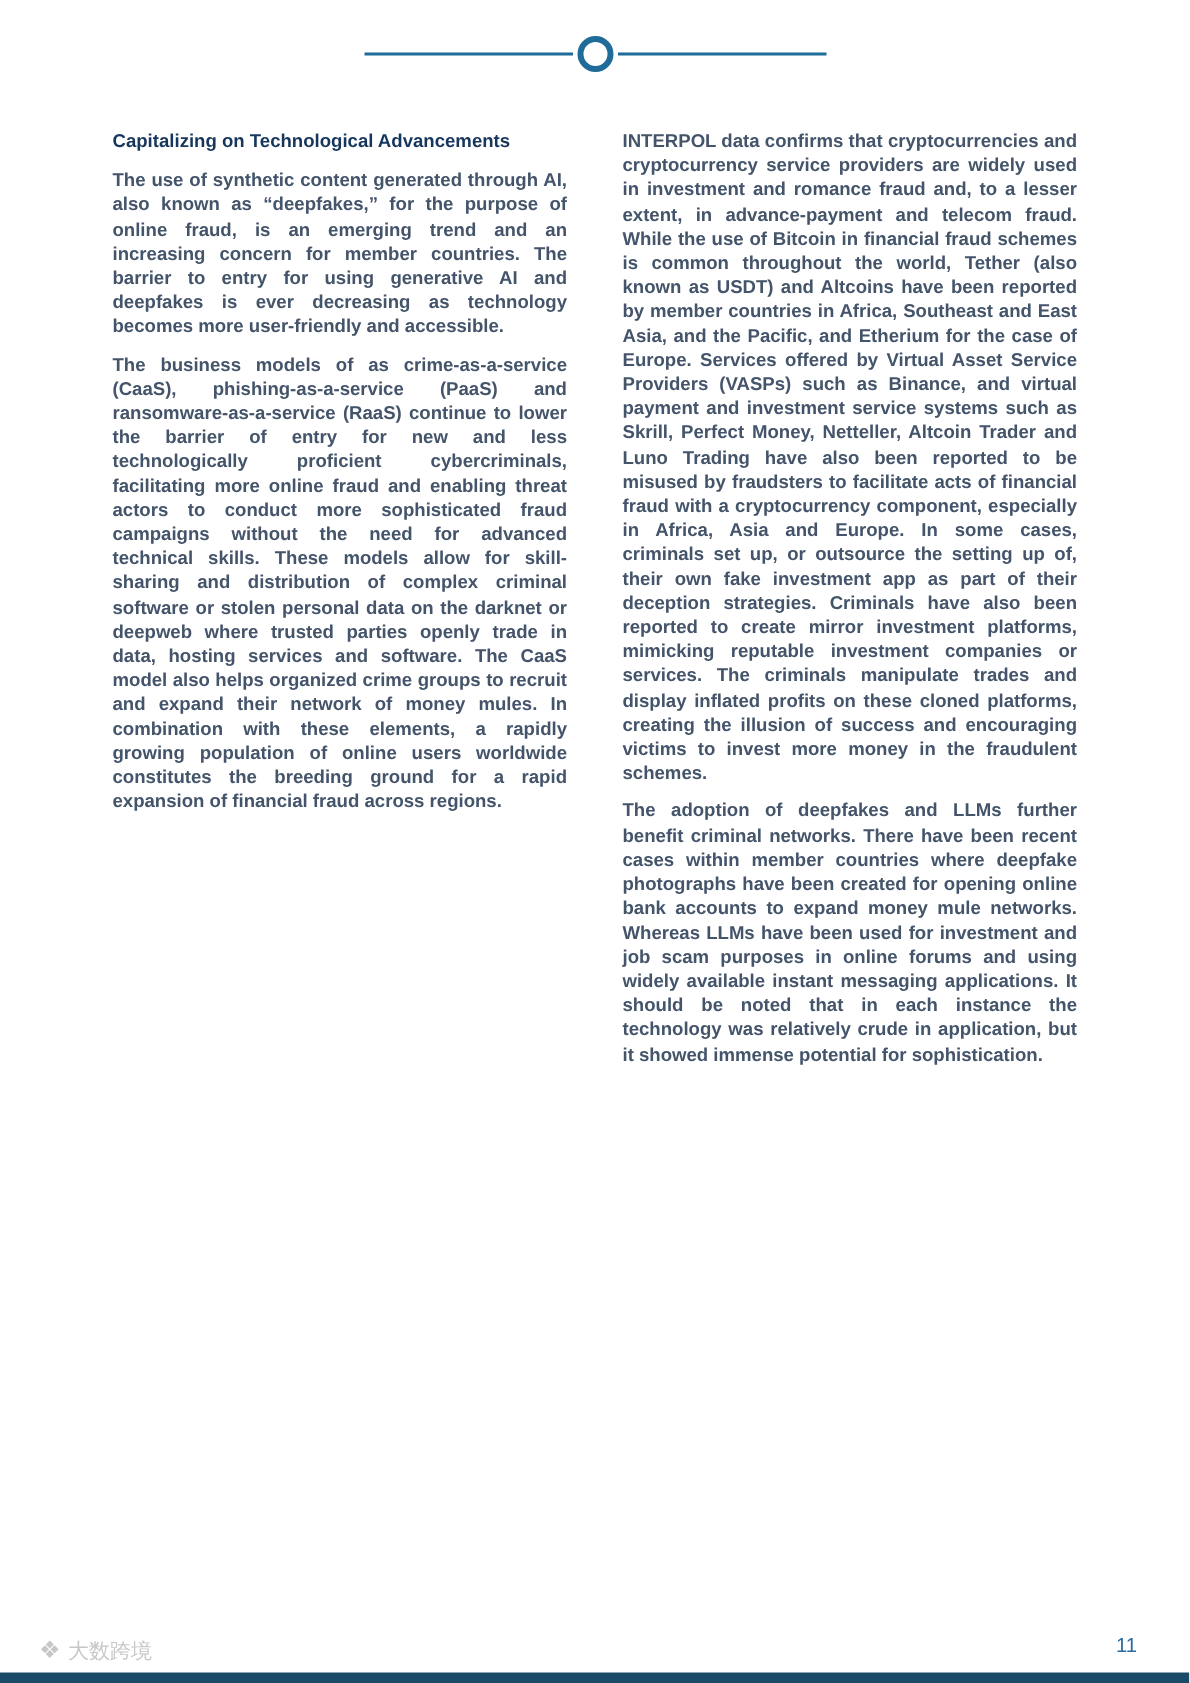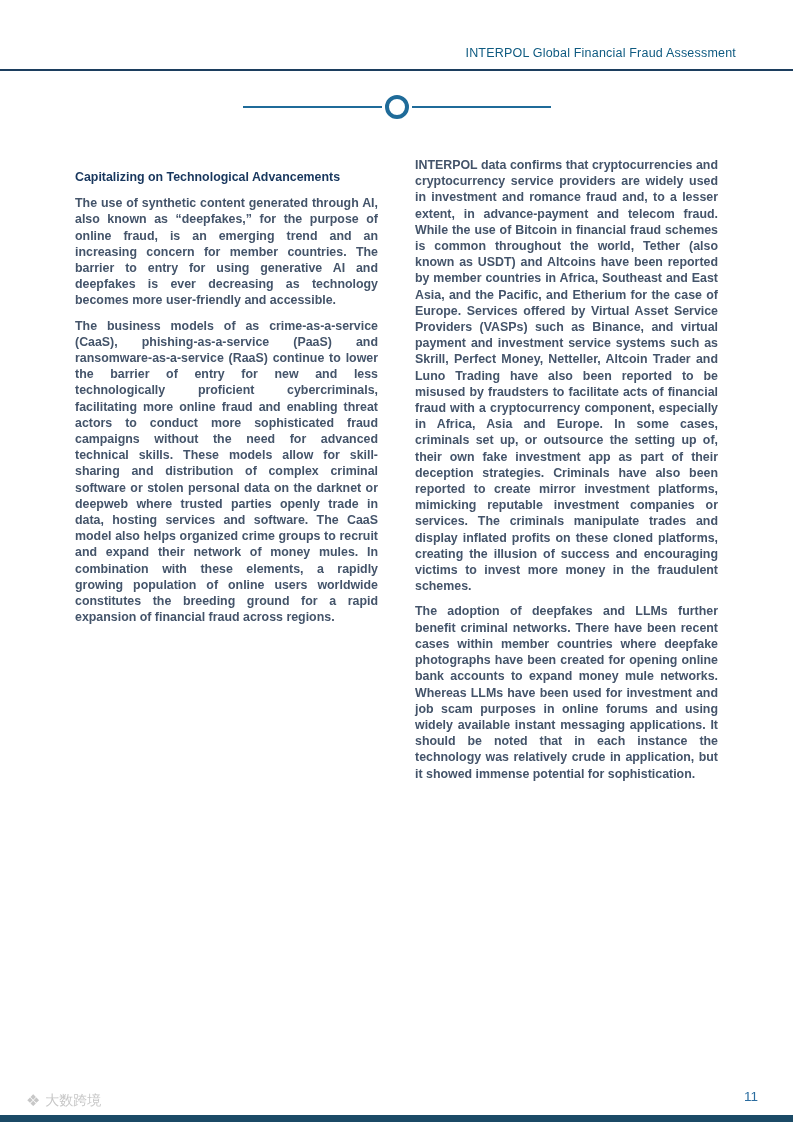--- a/index.html
+++ b/index.html
@@ -64,21 +64,21 @@
     gap: 37px;
     padding: 0 75px;
     margin-top: 38px;
     text-align: justify;
     font-size: 12.4px;
     line-height: 16.2px;
     color: #44546A;
   }
   .col { flex: 1; min-width: 0; }
   .col h2 {
-    margin: 12px 0 10px 0;
+    margin: 0 0 10px 0;
     font-size: 12.4px;
     font-weight: 700;
     color: #17365D;
     text-align: left;
   }
   .col p {
     margin: 0 0 9px 0;
     font-weight: bold;
   }
   
@@ -112,24 +112,20 @@
     bottom: 0;
     height: 7px;
     background: #1B4A66;
   }
 </style>
 </head>
 <body>
 
 <div class="page">
 
-  <header>
-    <div class="header-title">INTERPOL Global Financial Fraud Assessment</div>
-    <div class="header-rule"></div>
-  </header>
 
 
   <div class="divider">
     <span class="line"></span>
     <span class="circle"></span>
     <span class="line"></span>
   </div>
 
   <div class="columns">
 

